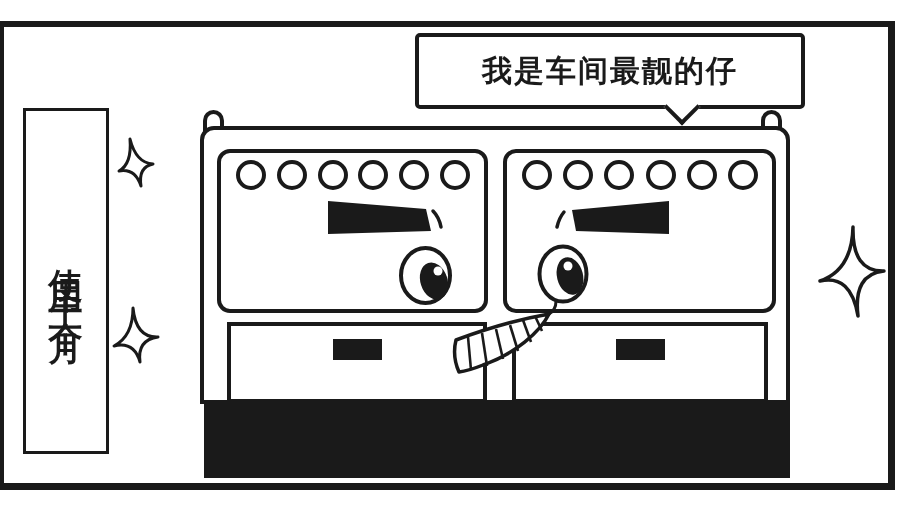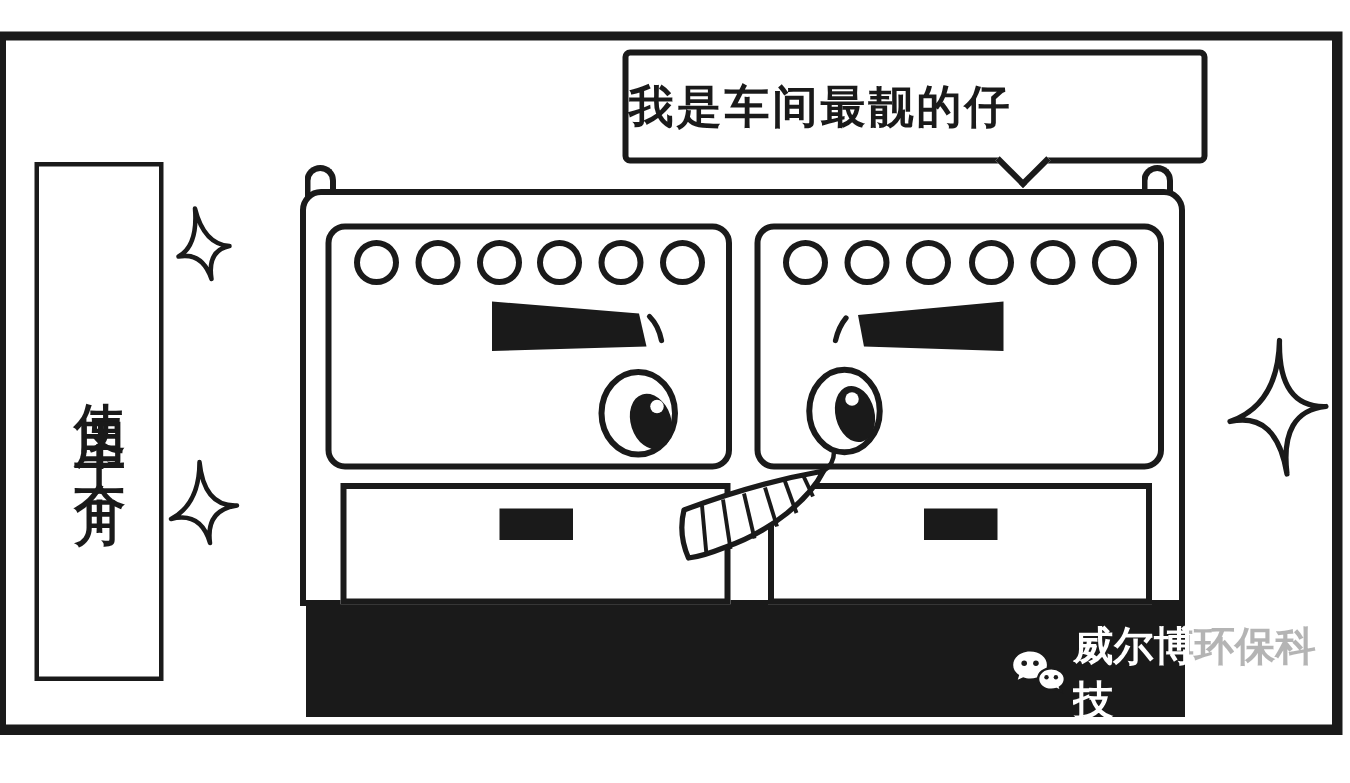--- a/index.html
+++ b/index.html
@@ -9,21 +9,21 @@
   #stage { position:relative; width:900px; height:522px; background:var(--paper); }
 
   
   #frame { position:absolute; left:0; top:21px; width:895px; height:469px;
            border-style:solid; border-color:var(--ink);
            border-width:6px 7px 7px 4px; background:transparent; }
 
   
   #bubble { position:absolute; left:415px; top:33px; width:390px; height:76px;
             background:#fff; border:4px solid var(--ink); border-radius:5px;
-            display:flex; align-items:center; justify-content:flex-start; z-index:6; }
+            display:flex; align-items:center; justify-content:center; z-index:6; }
   #bubble .txt { font-size:30px; font-weight:700; color:var(--ink); letter-spacing:2px; }
   #bubble .tail { position:absolute; left:250px; bottom:-15px; width:26px; height:26px;
             background:#fff; border-right:4px solid var(--ink); border-bottom:4px solid var(--ink);
             transform:rotate(45deg); }
 
   
   #side-label { position:absolute; left:23px; top:108px; width:86px; height:346px;
             border:3px solid var(--ink); background:#fff; display:flex;
             align-items:center; justify-content:center; z-index:5; }
   #side-label .vtxt { writing-mode:vertical-rl; text-orientation:upright;
@@ -145,27 +145,14 @@
       <path d="M549,314 C554,311 556,306 556,301" fill="none" stroke="var(--ink)" stroke-width="3" stroke-linecap="round"></path>
     </g>
 
     <g fill="#fff" stroke="var(--ink)" stroke-width="3" stroke-linejoin="round">
       <path d="M130,139 Q136,163 153,164 Q138,167 141,186 Q135,168 119,171 Q132,164 130,139 Z"></path>
       <path d="M133,308 Q136,338 158,337 Q137,340 140,362 Q134,341 114,346 Q133,336 133,308 Z"></path>
       <path d="M853,227 Q852,272 884,271 Q853,274 858,316 Q851,274 820,281 Q852,270 853,227 Z" stroke-width="3.5"></path>
     </g>
   </svg>
 
-  <div id="watermark">
-    <svg width="38" height="34" viewBox="0 0 38 34">
-      <g>
-        <path d="M13,2 C6.4,2 1.5,6.2 1.5,11.2 C1.5,14.1 3.1,16.5 5.6,18.1 L4.6,21.3 L8.3,19.5 C9.7,20 11.3,20.4 13,20.4 C19.6,20.4 24.5,16.2 24.5,11.2 C24.5,6.2 19.6,2 13,2 Z" fill="#fff"></path>
-        <circle cx="9" cy="10" r="1.9" fill="var(--ink)"></circle>
-        <circle cx="17" cy="10" r="1.9" fill="var(--ink)"></circle>
-        <path d="M27.5,13.5 C22.3,13.5 18.5,16.8 18.5,20.8 C18.5,24.8 22.3,28.1 27.5,28.1 C28.8,28.1 30,27.9 31.1,27.5 L34.3,29.1 L33.4,26.4 C35.4,25.1 36.7,23.1 36.7,20.8 C36.7,16.8 32.7,13.5 27.5,13.5 Z" fill="#fff" stroke="var(--ink)" stroke-width="1.6"></path>
-        <circle cx="24.2" cy="19.6" r="1.5" fill="var(--ink)"></circle>
-        <circle cx="30.6" cy="19.6" r="1.5" fill="var(--ink)"></circle>
-      </g>
-    </svg>
-    <span class="brand">威尔博环保科技</span>
-  </div>
 
 </div>
 
 </body></html>

